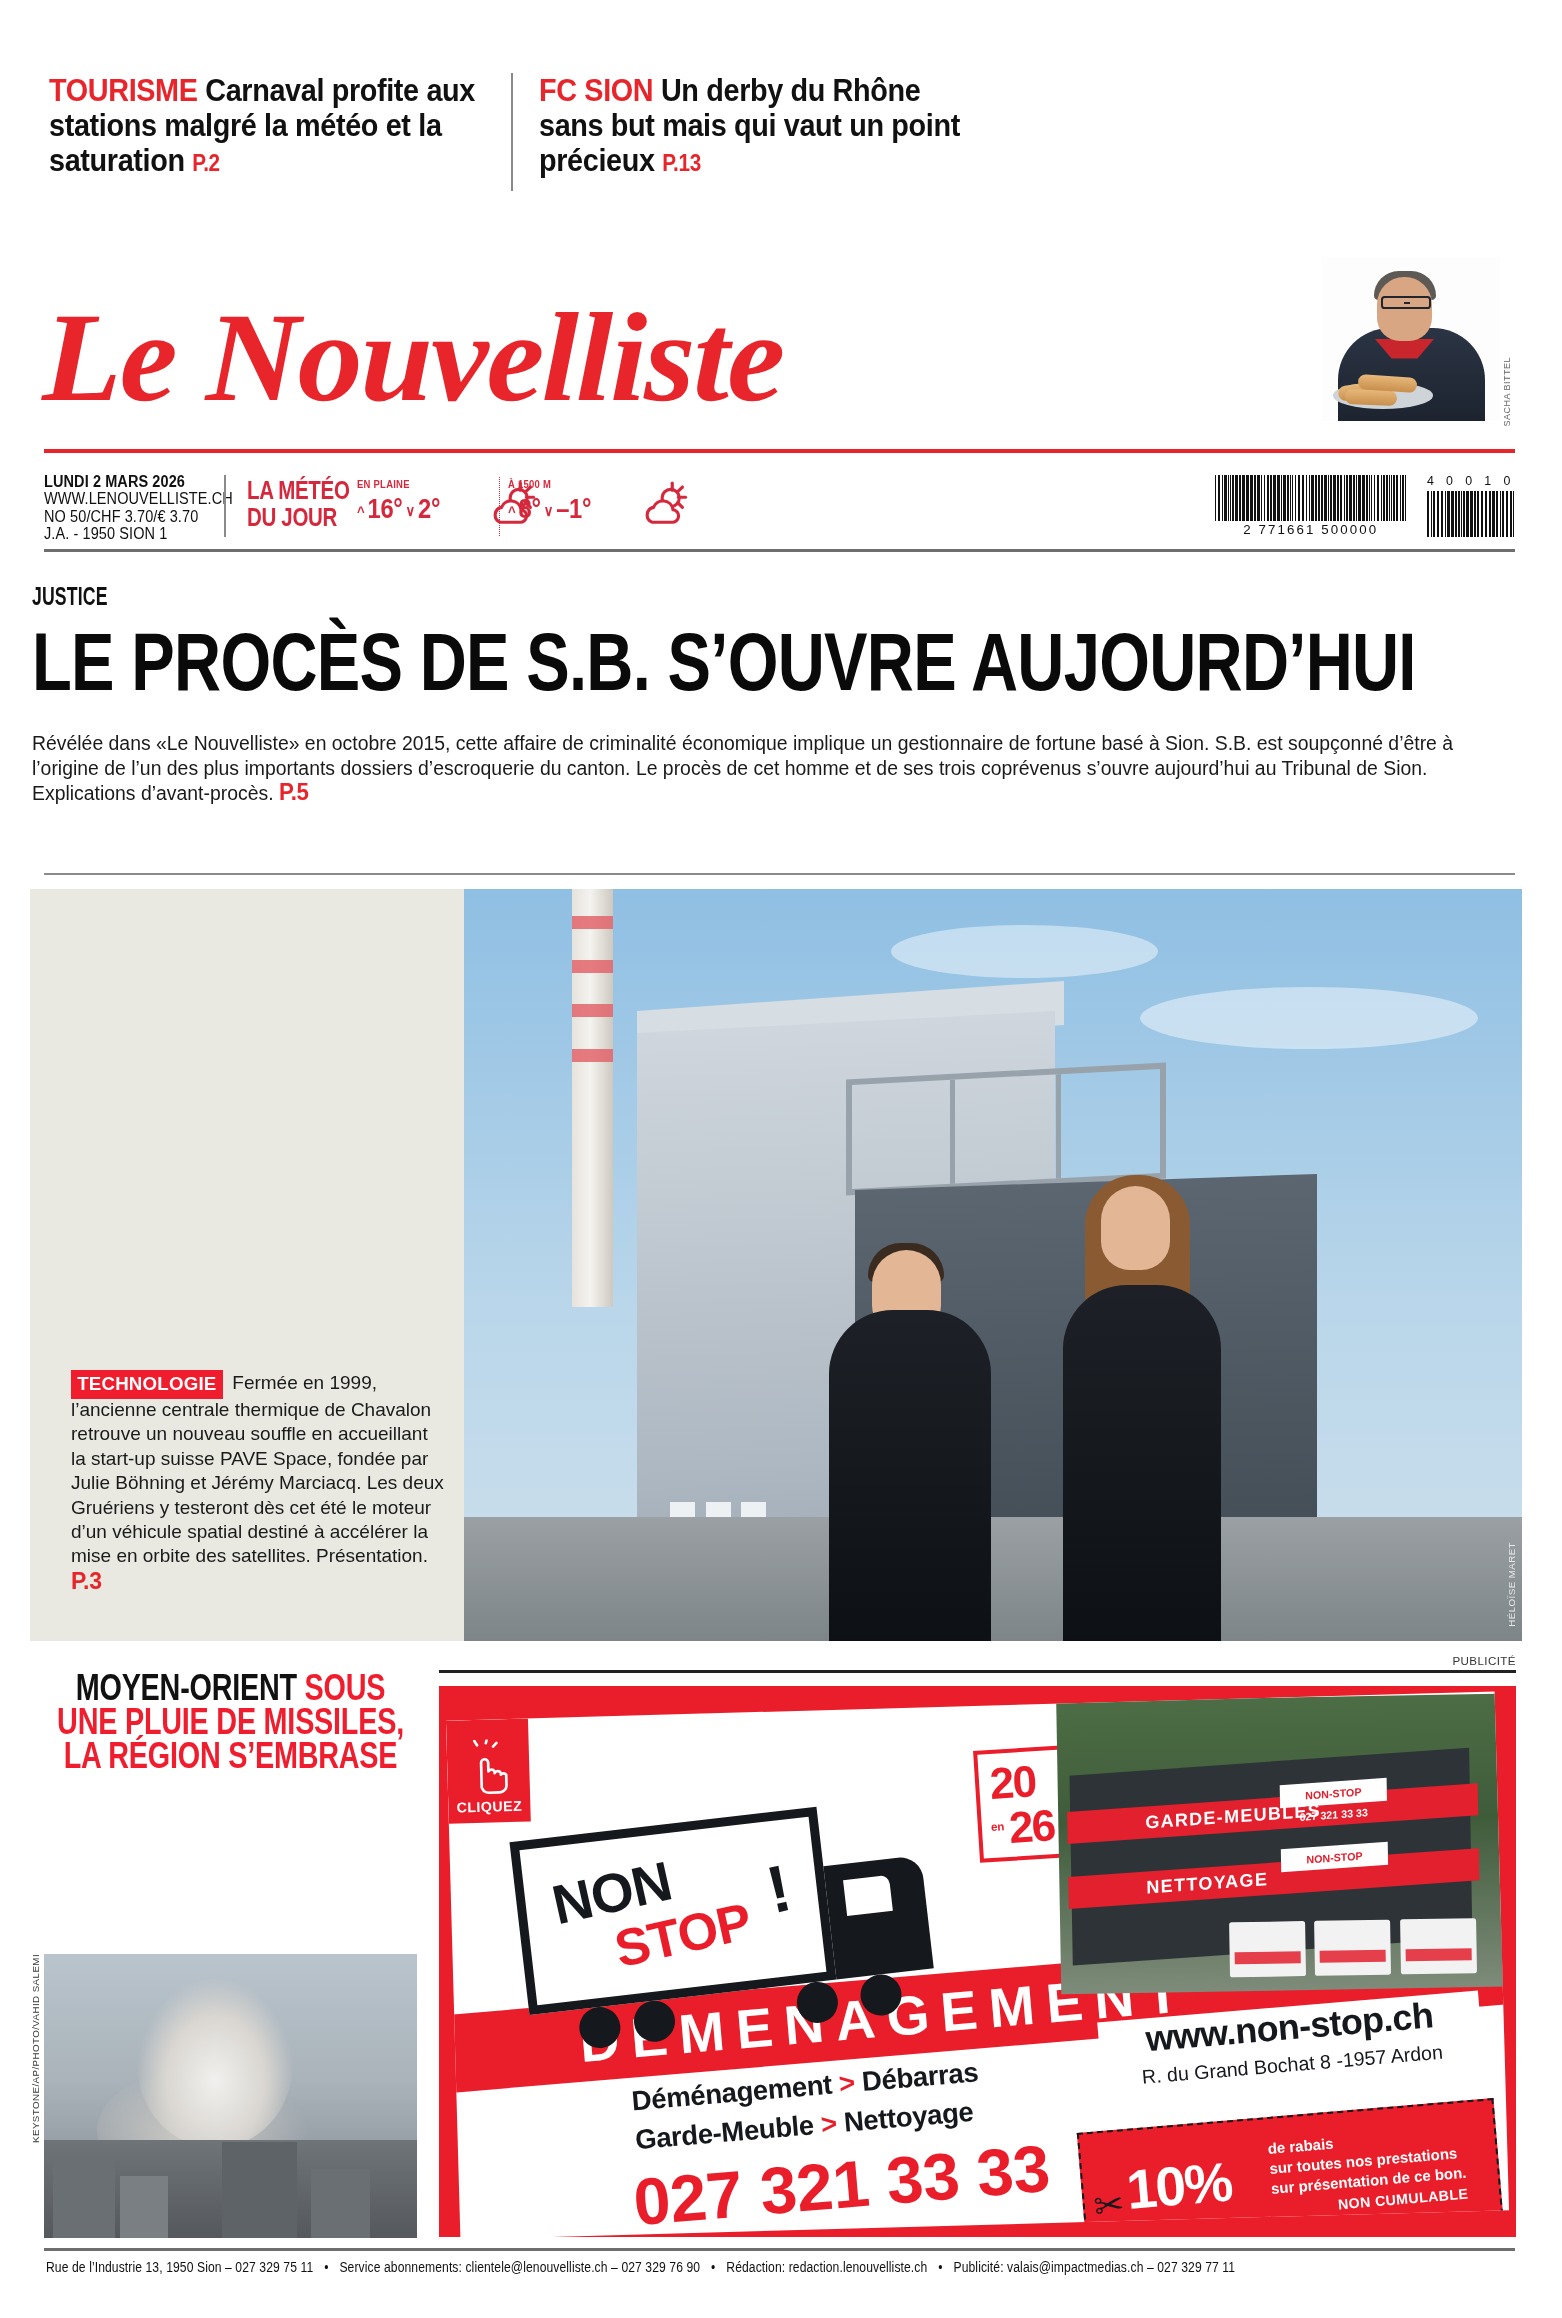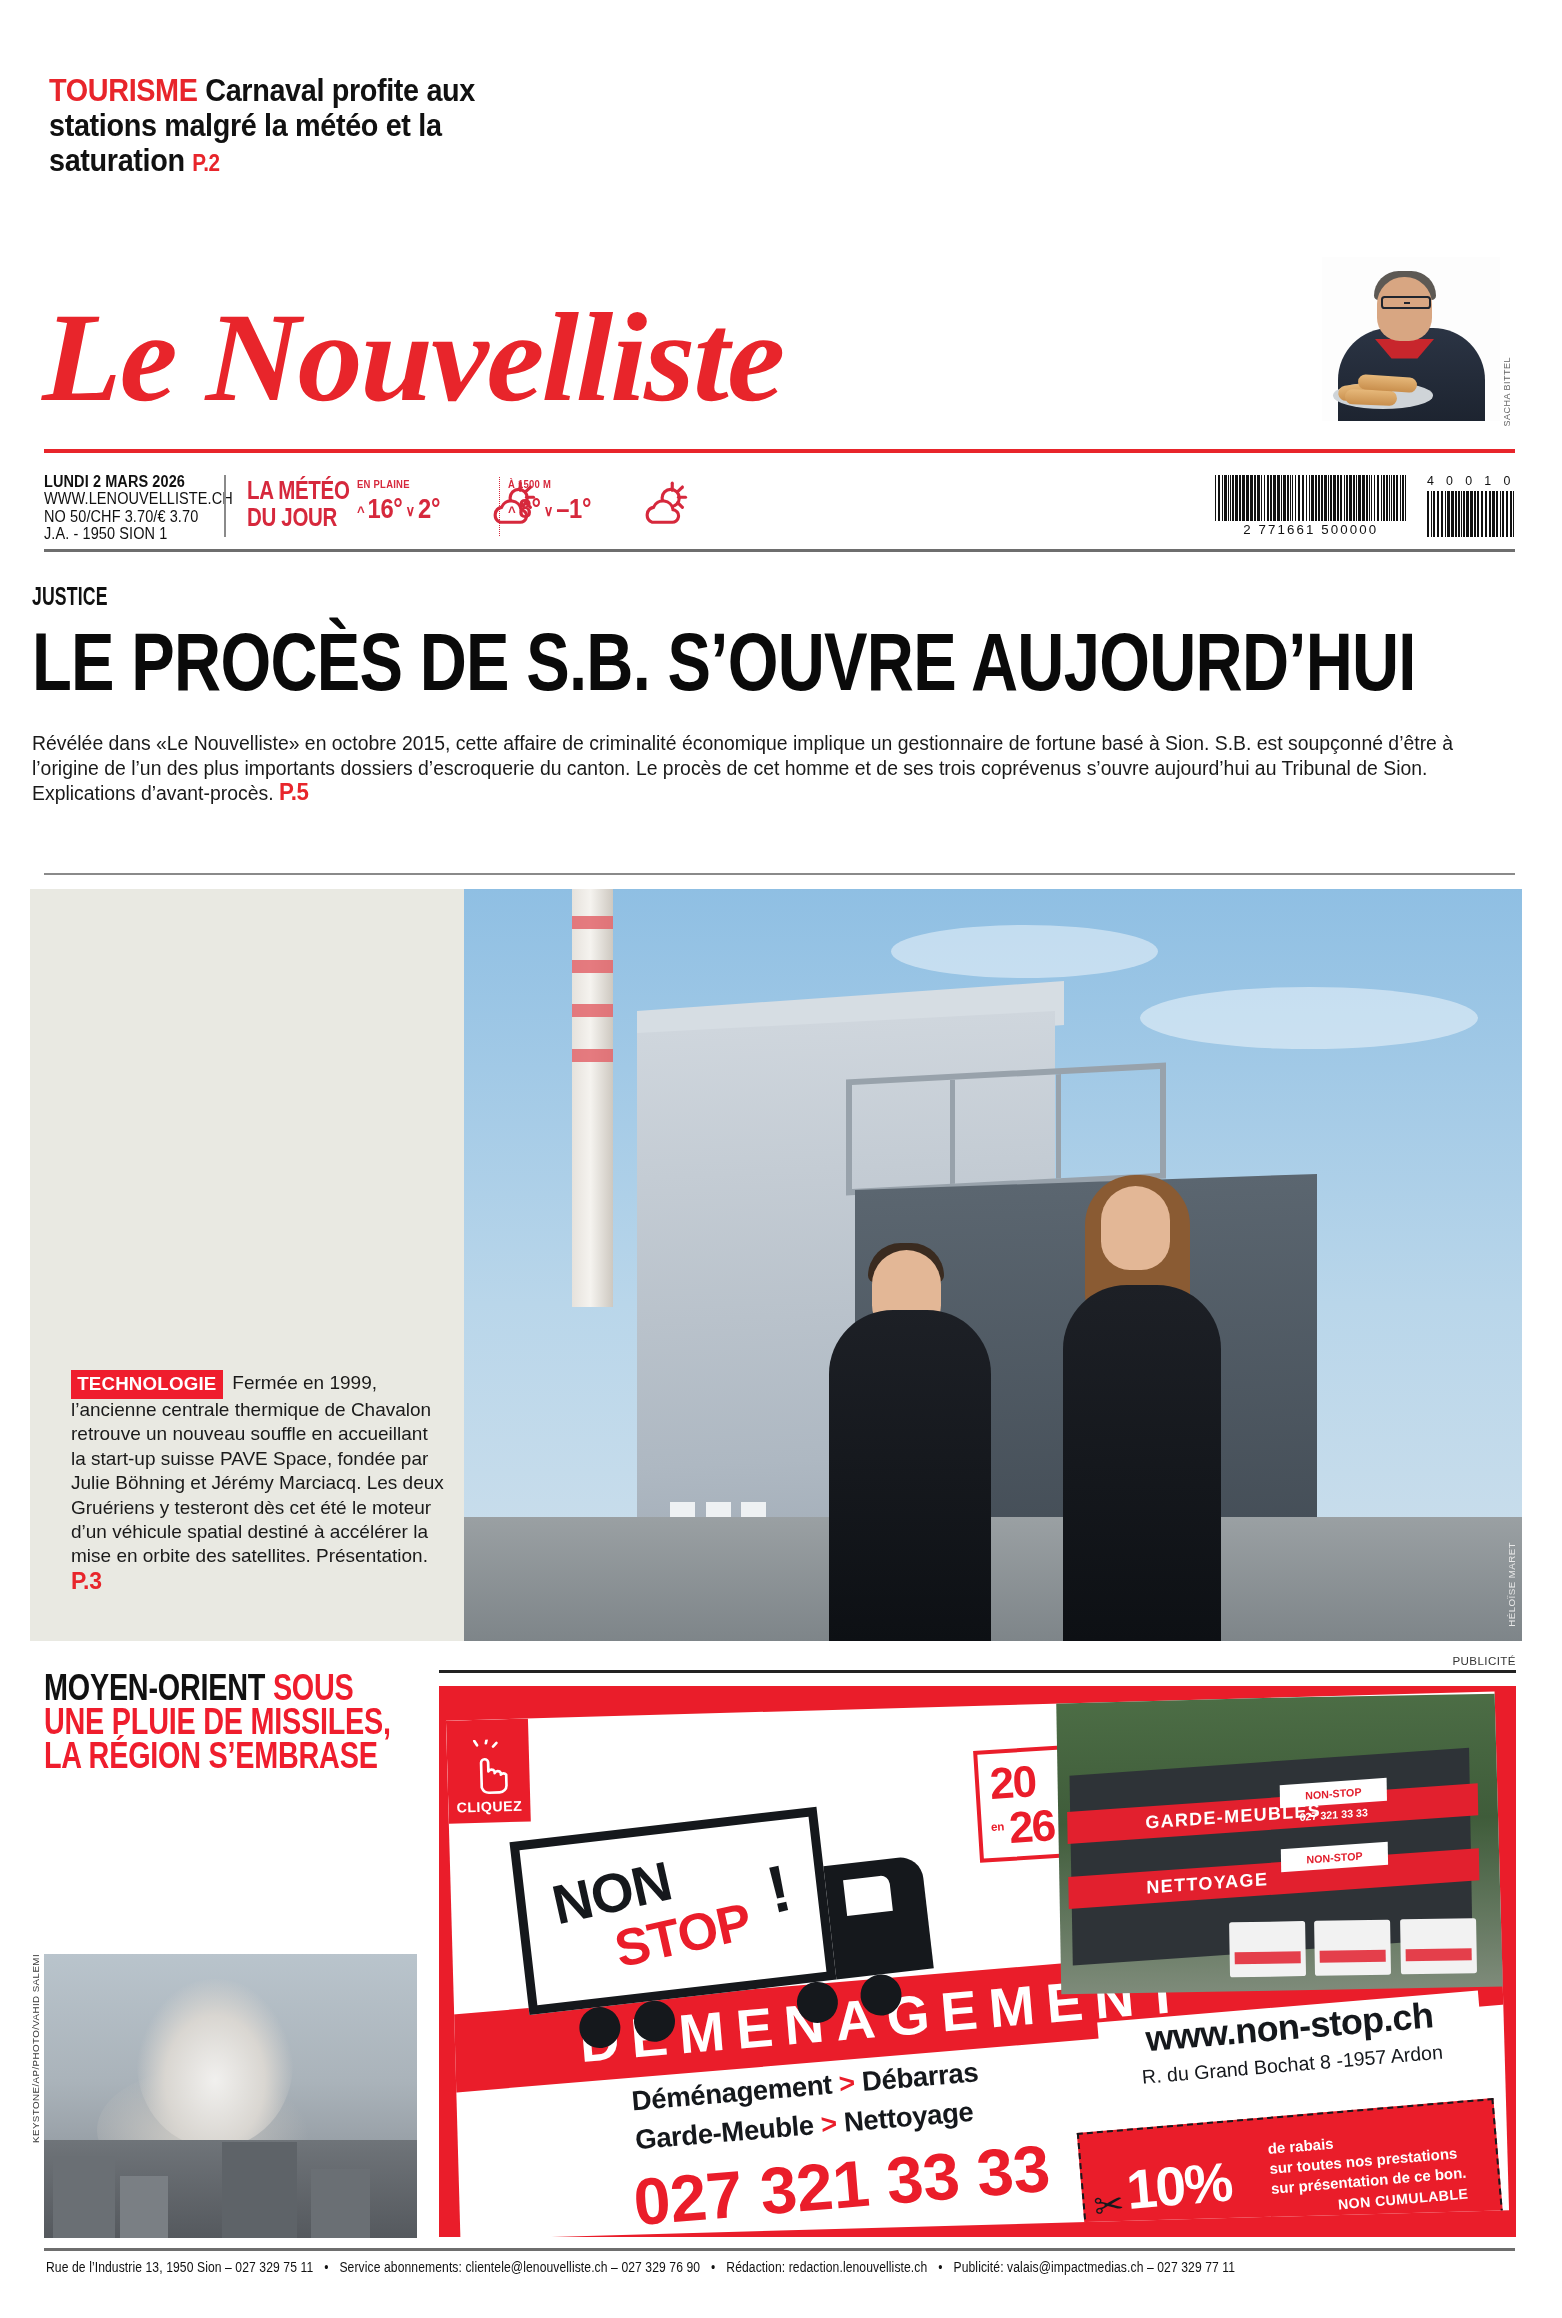--- a/index.html
+++ b/index.html
@@ -350,21 +350,21 @@
   .p2 .p-hair { left: 43px; top: 32px; width: 105px; height: 156px; border-radius: 50px 50px 36px 36px; background:#8a5b33; }
   .p2 .p-head { z-index: 2; }
   .p2 .p-body { z-index: 3; }
   .credit-chav {
     position: absolute; right: 5.3px; bottom: 14.2px;
     writing-mode: vertical-rl; transform: rotate(180deg);
     font-size: 9.8px; letter-spacing: 0.4px; color: #e8e8e8;
   }
 
   
-  .mo { position: absolute; left: 44px; top: 1671px; width: 373px; }
+  .mo { position: absolute; left: 44px; top: 1671px; width: 373px; text-align: center; }
   .mo-head {
     font-family: "Liberation Sans Narrow", "Liberation Sans", sans-serif;
     font-weight: 700;
     font-size: 36px;
     line-height: 34px;
     letter-spacing: -0.3px;
     color: #ef1d2d;
     transform: scaleX(0.80);
     transform-origin: left top;
     width: 125%;
@@ -589,20 +589,23 @@
   .footer .dot { padding: 0 12.4px; }
 </style>
 </head>
 <body>
 
 <div class="page">
 
   <div class="teasers">
     <div class="teaser t1">
       <div class="teaser-text"><span class="kicker">TOURISME</span><span> Carnaval profite aux stations malgré la météo et la saturation </span><span class="pg">P.2</span></div>
+    </div>
+    <div class="teaser t2">
+      <div class="teaser-text"><span class="kicker">FC SION</span><span> Un derby du Rhône sans but mais qui vaut un point précieux </span><span class="pg">P.13</span></div>
     </div>
   </div>
 
   <div class="masthead-wrap">
     <div class="logo">Le Nouvelliste</div>
 
     <div class="butcher-photo">
       <div class="bp-sky"></div>
       <div class="bp-body"></div>
       <div class="bp-collar"></div>

